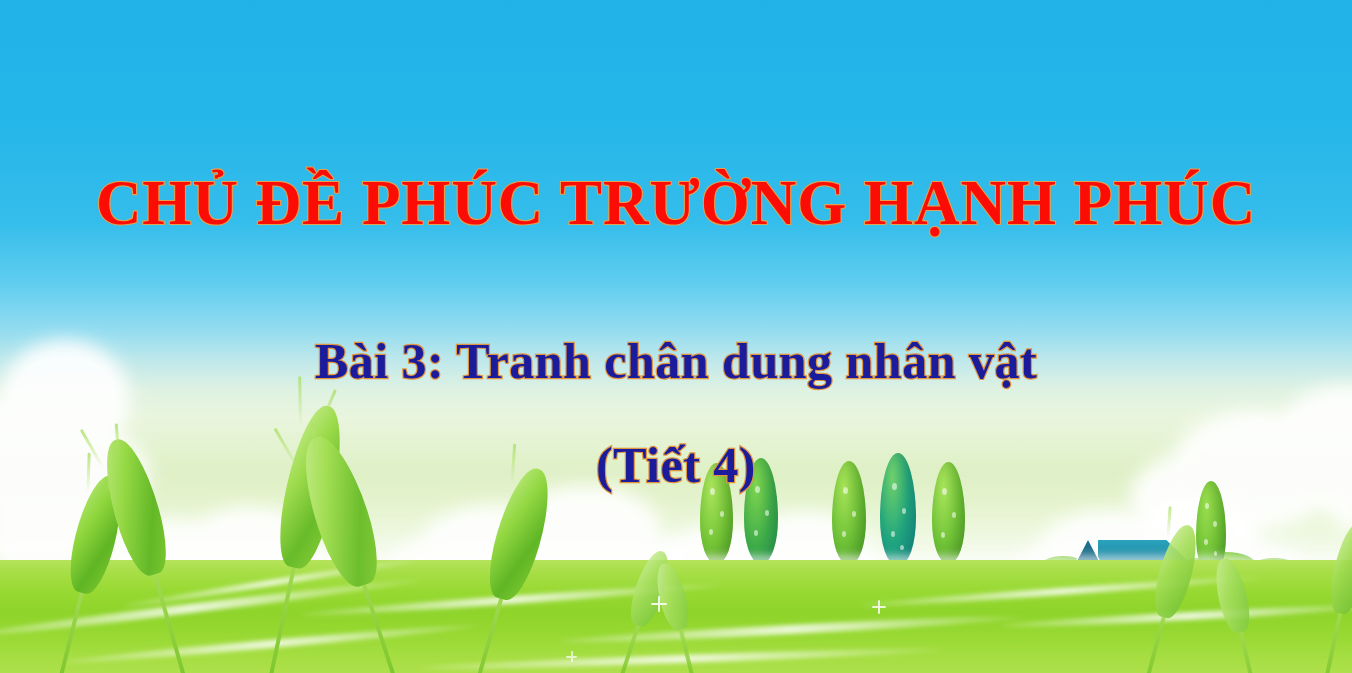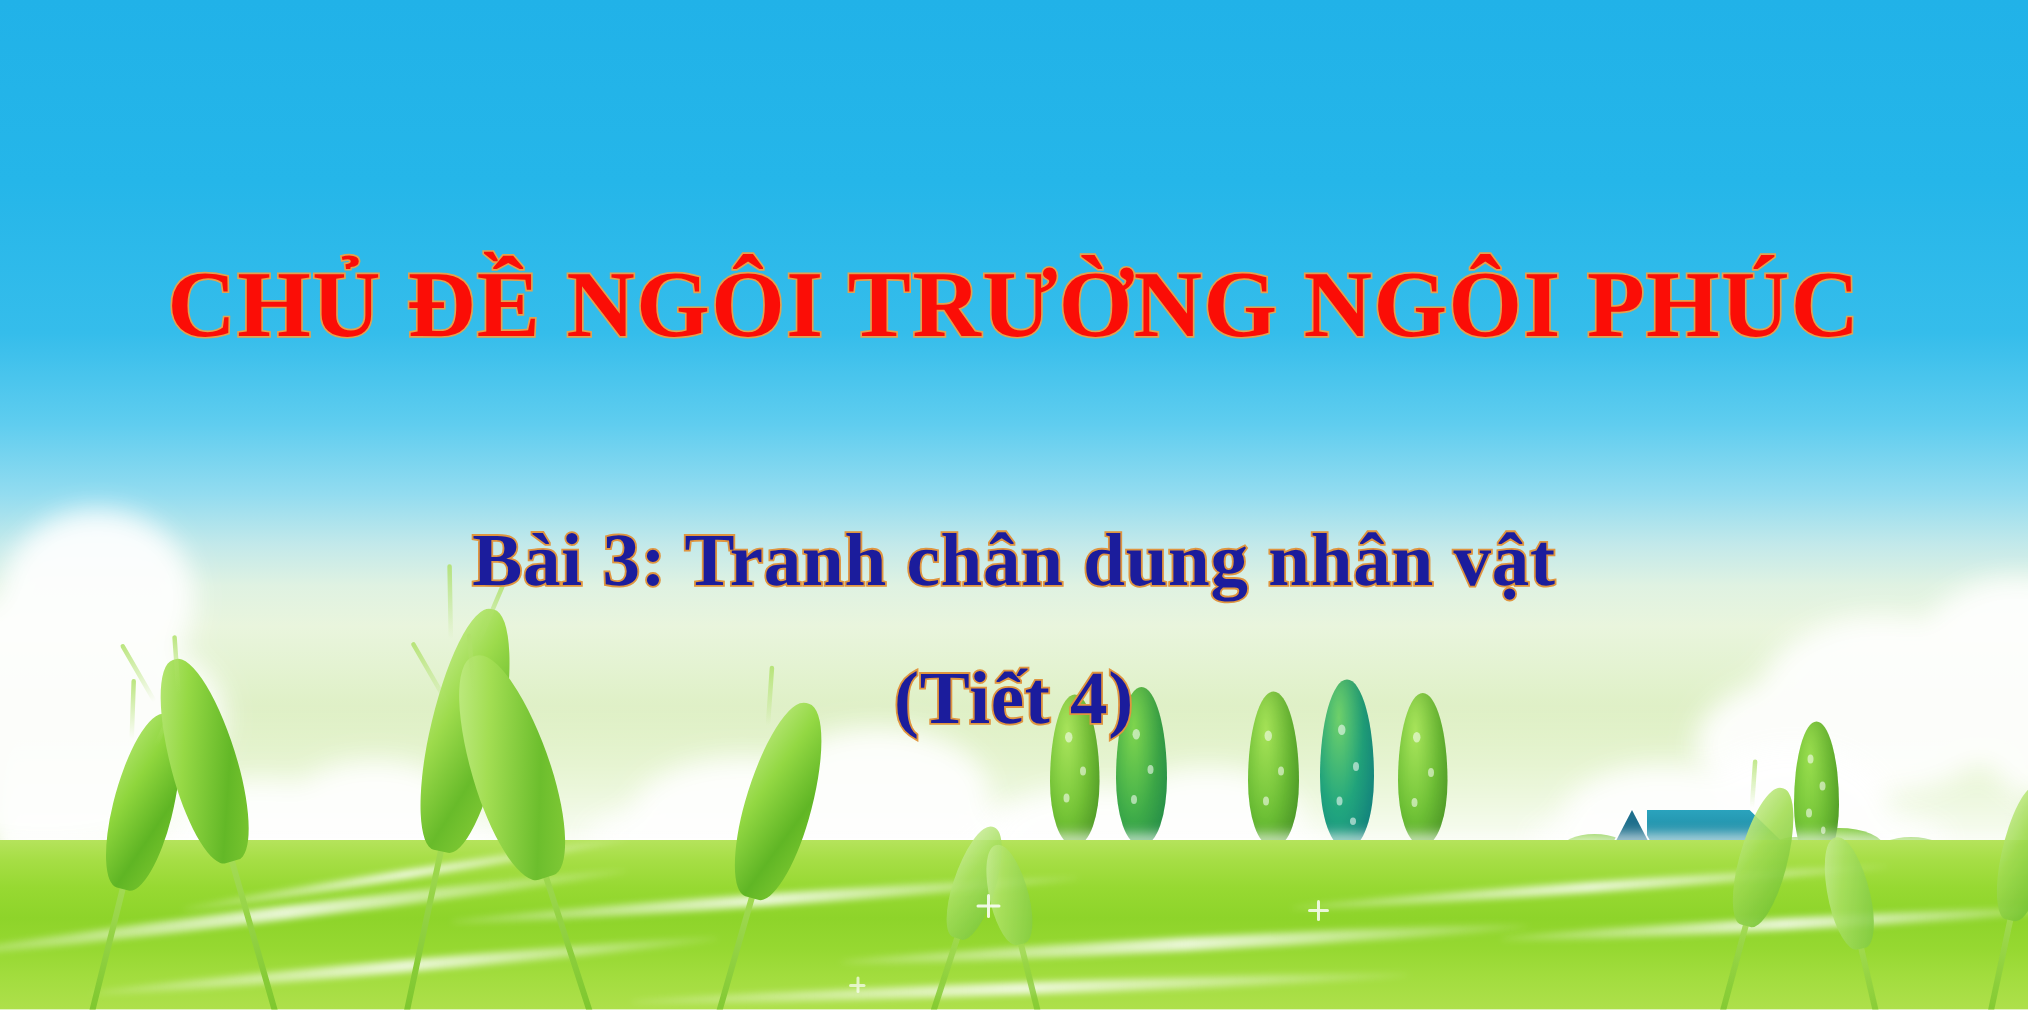--- a/index.html
+++ b/index.html
@@ -202,21 +202,21 @@
   #slide-title{
     top:172px;
     font-size:63px;
     letter-spacing:1px;
     color:#fb0d06;
     -webkit-text-stroke:2.2px #e3a24f;
     paint-order:stroke fill;
     text-shadow:0 0 1px #e3a24f;
   }
   #lesson-subtitle{
-    top:348px;
+    top:336px;
     font-size:50px;
     letter-spacing:.5px;
     color:#1b1c9c;
     -webkit-text-stroke:2.4px #e0953f;
     paint-order:stroke fill;
   }
   #lesson-period{
     top:440px;
     font-size:50px;
     letter-spacing:.5px;
@@ -400,18 +400,18 @@
   <div class="stalk" style="left:1300px;top:520px;width:52px;height:160px;transform:rotate(12deg);opacity:.9;">
     <div class="stem" style="height:88px;"></div>
     <div class="ear" style="top:0;width:30px;height:92px;background:linear-gradient(110deg,#cbee99 0%,#a0db51 40%,#6fbf30 100%);"></div>
   </div>
 
   <div class="sparkle" style="left:651px;top:596px;width:16px;height:16px;opacity:.9;"></div>
   <div class="sparkle" style="left:872px;top:600px;width:14px;height:14px;opacity:.85;"></div>
   <div class="sparkle" style="left:566px;top:651px;width:11px;height:11px;opacity:.7;"></div>
 
   <div class="text-layer">
-    <div class="line" id="slide-title">CHỦ ĐỀ NGÔI TRƯỜNG NGÔI PHÚC</div>
+    <div class="line" id="slide-title">CHỦ ĐỀ PHÚC TRƯỜNG HẠNH PHÚC</div>
     <div class="line" id="lesson-subtitle">Bài 3: Tranh chân dung nhân vật</div>
     <div class="line" id="lesson-period">(Tiết 4)</div>
   </div>
 
 </div>
 
 </body></html>

